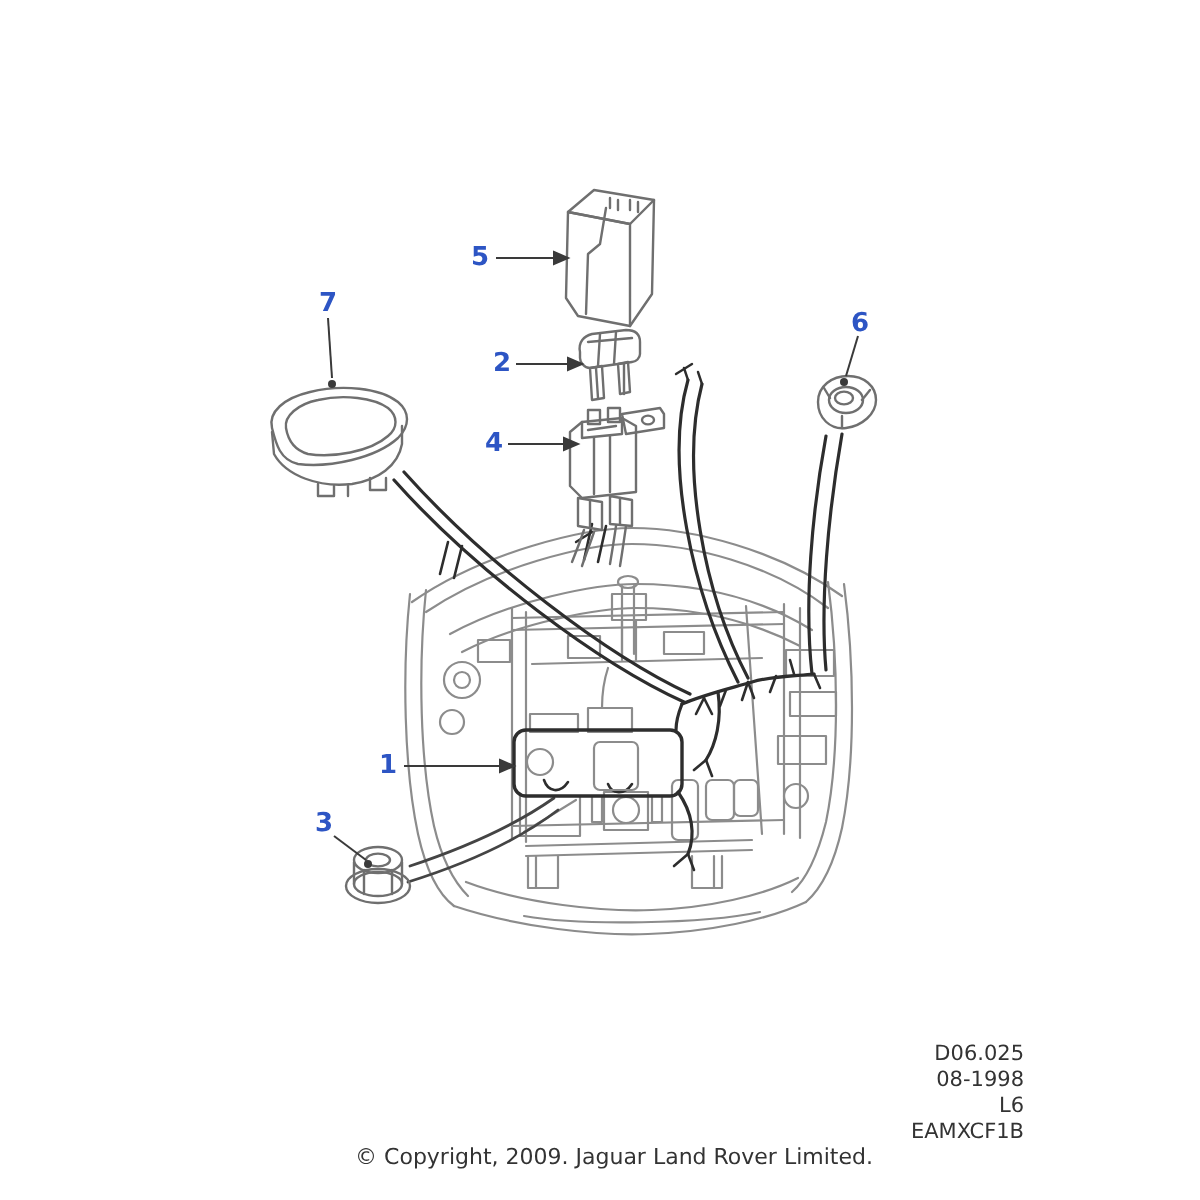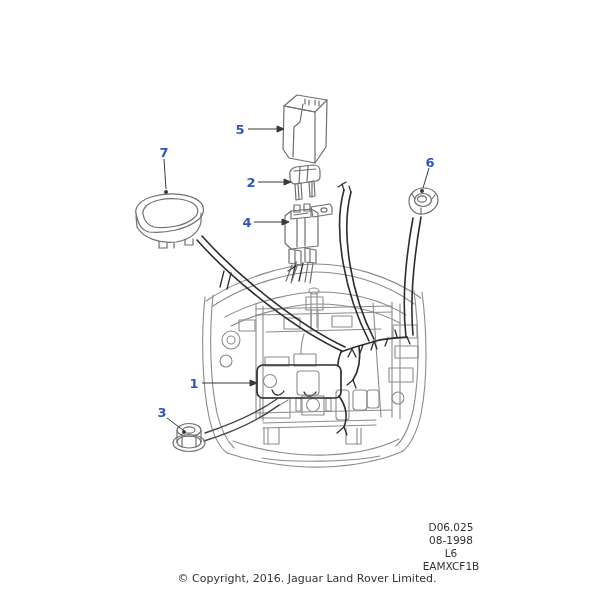--- a/index.html
+++ b/index.html
@@ -8,21 +8,21 @@
     font-family:"DejaVu Sans","Liberation Sans",sans-serif; overflow:hidden;
   }
   .canvas svg { position:absolute; left:0; top:0; }
   .callout {
     position:absolute; transform:translate(-50%,-50%);
     color:#2d55c4; font-weight:bold; font-size:13px; line-height:1;
     font-family:"DejaVu Sans","Liberation Sans",sans-serif;
   }
   .plate {
     position:absolute; left:390px; top:521px; width:122px;
-    text-align:center; font-size:10.5px; line-height:13px; color:#333333;
+    text-align:right; font-size:10.5px; line-height:13px; color:#333333;
   }
   .plate div { white-space:nowrap; }
   .copyright {
     position:absolute; left:157px; top:572px; width:300px;
     text-align:center; font-size:11px; color:#333333;
   }
 </style>
 </head>
 <body>
 
@@ -244,15 +244,15 @@
   <div class="callout" style="left:430px; top:162px;">6</div>
   <div class="callout" style="left:164px; top:152px;">7</div>
 
   <div class="plate">
     <div>D06.025</div>
     <div>08-1998</div>
     <div>L6</div>
     <div>EAMXCF1B</div>
   </div>
 
-  <div class="copyright">© Copyright, 2016. Jaguar Land Rover Limited.</div>
+  <div class="copyright">© Copyright, 2009. Jaguar Land Rover Limited.</div>
 
 </div>
 
 </body></html>

